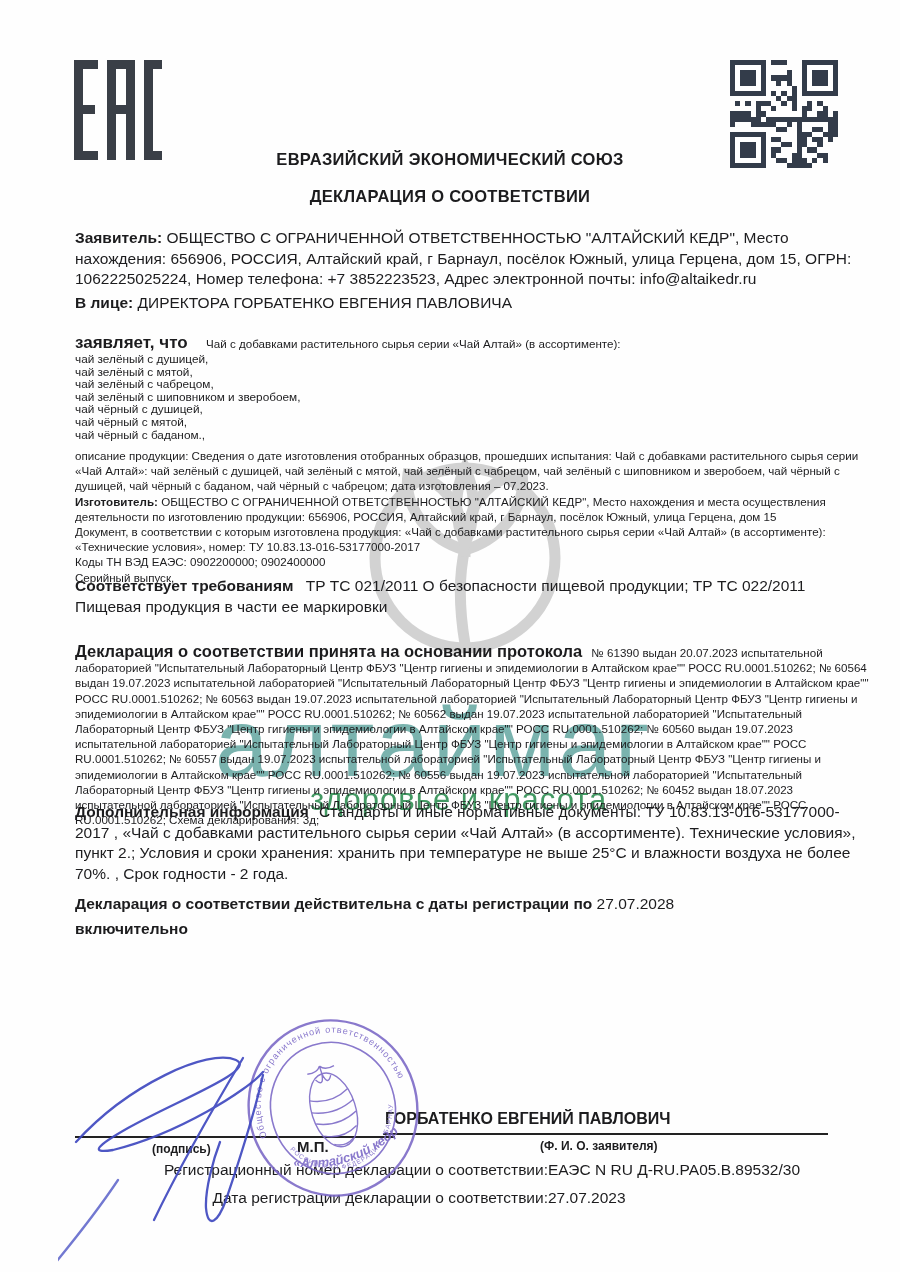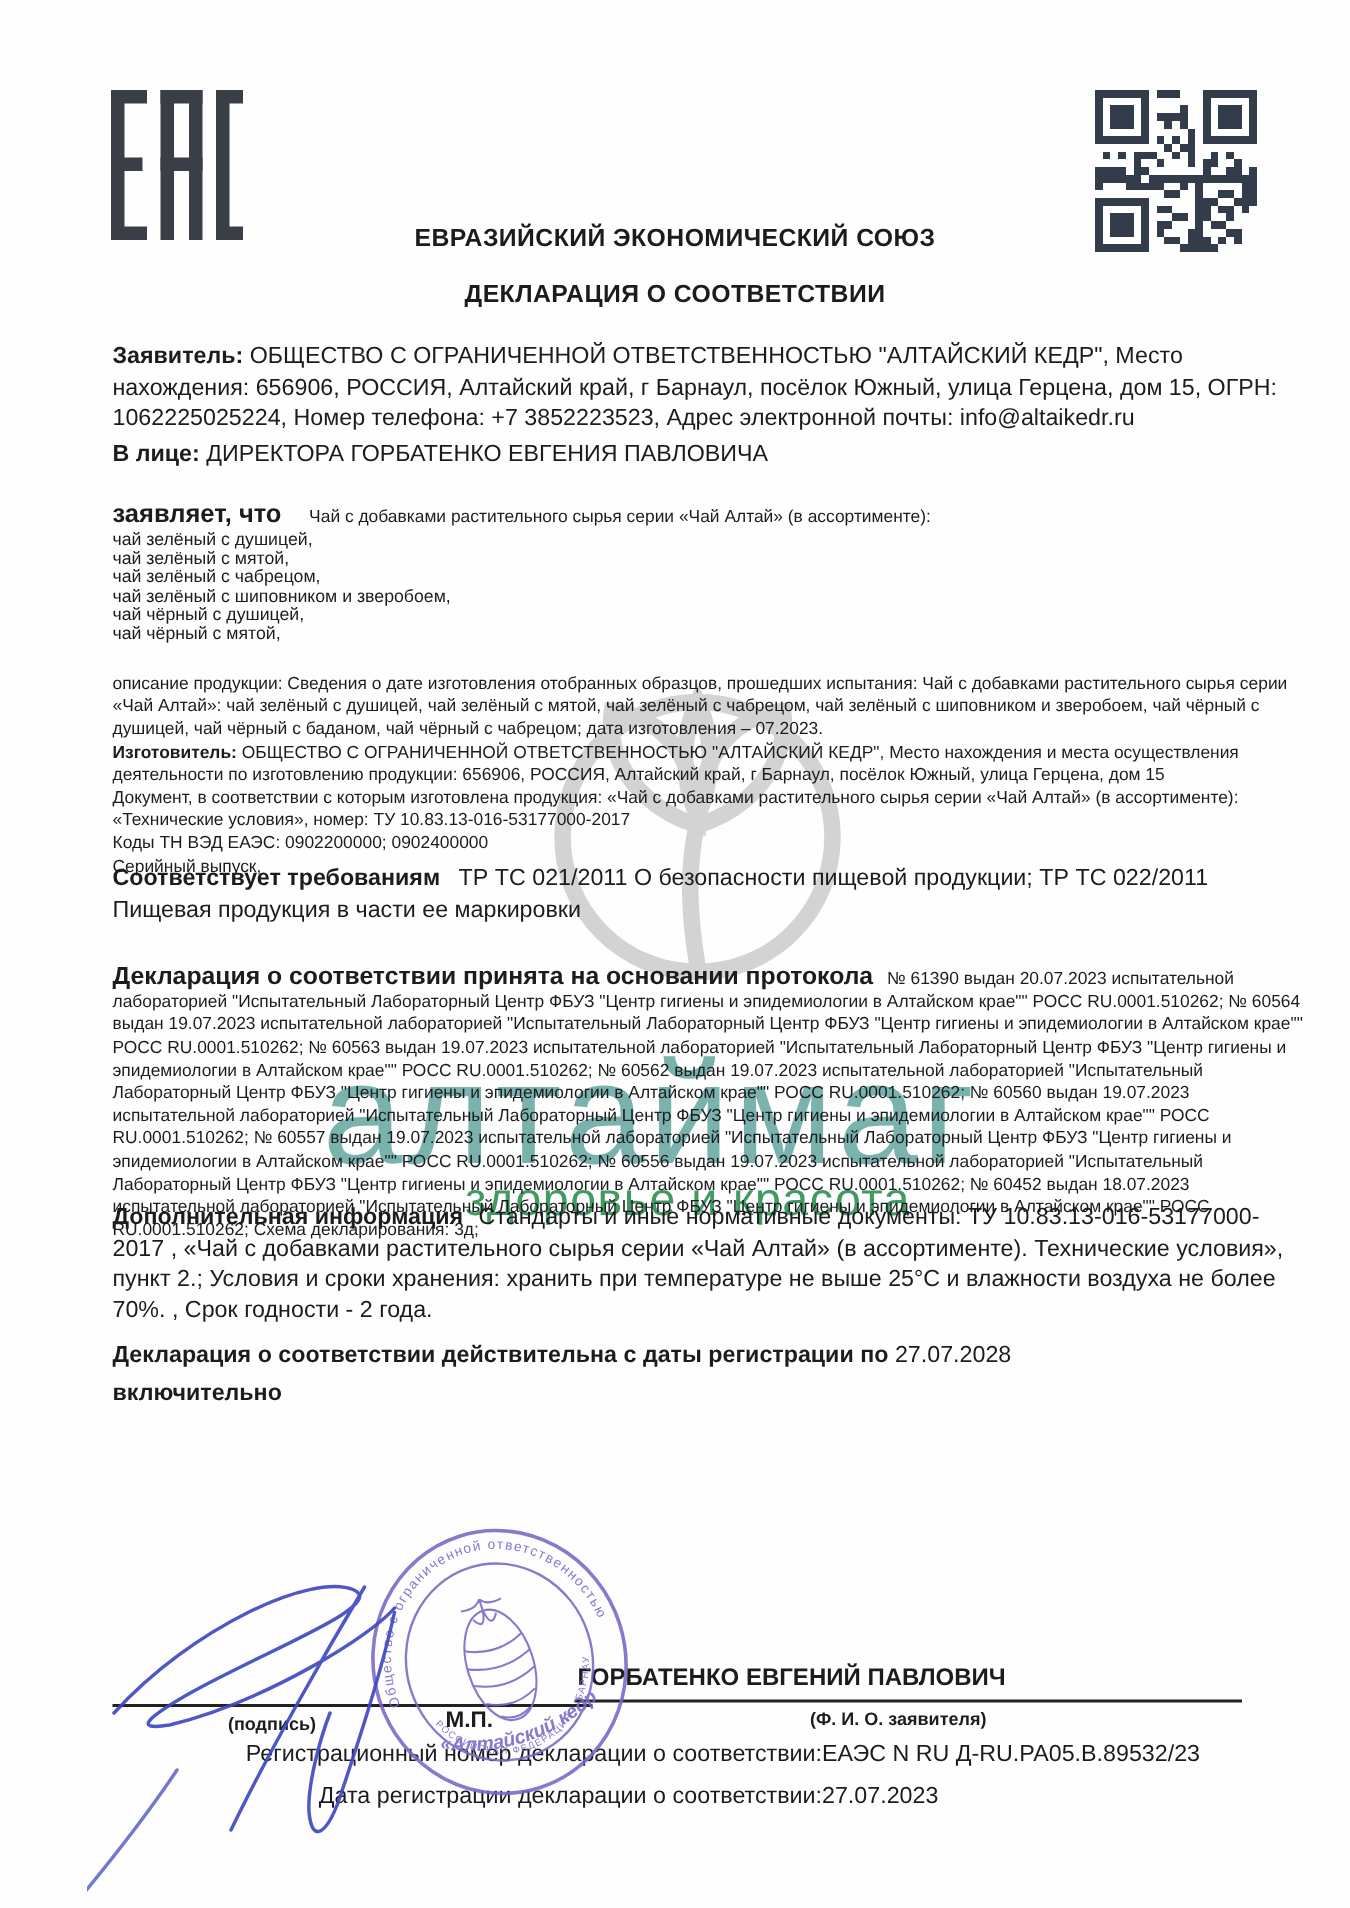--- a/index.html
+++ b/index.html
@@ -222,20 +222,21 @@
     <span class="small-text" style="margin-left:14px;">Чай с добавками растительного сырья серии «Чай Алтай» (в ассортименте):</span>
   </div>
 
   <div class="abs z2 tea-list" style="left:75px; top:353px; width:500px;">
       <div>чай зелёный с душицей,</div>
       <div>чай зелёный с мятой,</div>
       <div>чай зелёный с чабрецом,</div>
       <div>чай зелёный с шиповником и зверобоем,</div>
       <div>чай чёрный с душицей,</div>
       <div>чай чёрный с мятой,</div>
+      <div>чай чёрный с баданом.,</div>
     </div>
 
   <div class="abs z2 small-text" style="left:75px; top:448px; width:800px;">
     <div>описание продукции: Сведения о дате изготовления отобранных образцов, прошедших испытания: Чай с добавками растительного сырья серии «Чай Алтай»: чай зелёный с душицей, чай зелёный с мятой, чай зелёный с чабрецом, чай зелёный с шиповником и зверобоем, чай чёрный с душицей, чай чёрный с баданом, чай чёрный с чабрецом; дата изготовления – 07.2023.</div>
     <div>
       <span class="b">Изготовитель:</span>
       <span>ОБЩЕСТВО С ОГРАНИЧЕННОЙ ОТВЕТСТВЕННОСТЬЮ "АЛТАЙСКИЙ КЕДР", Место нахождения и места осуществления деятельности по изготовлению продукции: 656906, РОССИЯ, Алтайский край, г Барнаул, посёлок Южный, улица Герцена, дом 15</span>
     </div>
     <div>Документ, в соответствии с которым изготовлена продукция: «Чай с добавками растительного сырья серии «Чай Алтай» (в ассортименте):</div>
     <div>«Технические условия», номер: ТУ 10.83.13-016-53177000-2017</div>
@@ -308,20 +309,20 @@
   <div class="abs z2 caption" style="left:152px; top:1142px;">(подпись)</div>
 
   <div class="abs z2 b" style="left:297px; top:1098px; font-size:15px;margin-top:40px;">М.П.</div>
 
   <div class="abs z2 b" style="left:385px; top:1110px; font-size:16px;">ГОРБАТЕНКО ЕВГЕНИЙ ПАВЛОВИЧ</div>
   <div class="abs z2 sig-line" style="left:383px; top:1133px; width:445px;"></div>
   <div class="abs z2 caption" style="left:540px; top:1139px;">(Ф. И. О. заявителя)</div>
 
   <div class="abs z2 reg-row" style="left:75px; top:1160px; width:800px;">
     <span class="lbl">Регистрационный номер декларации о соответствии:</span>
-    <span>ЕАЭС N RU Д-RU.РА05.В.89532/23</span>
+    <span>ЕАЭС N RU Д-RU.РА05.В.89532/30</span>
   </div>
   <div class="abs z2 reg-row" style="left:75px; top:1188px; width:800px;">
     <span class="lbl">Дата регистрации декларации о соответствии:</span>
     <span>27.07.2023</span>
   </div>
 
 </div>
 
 </body></html>

